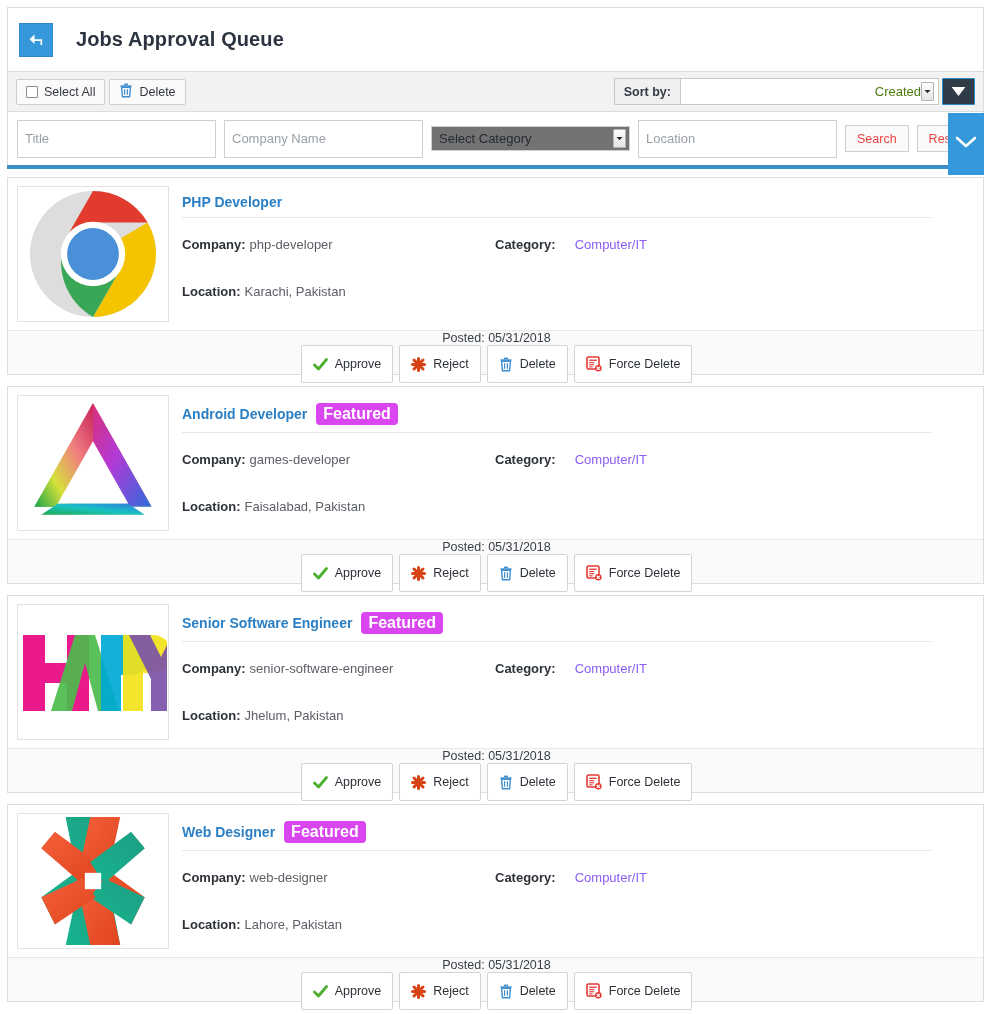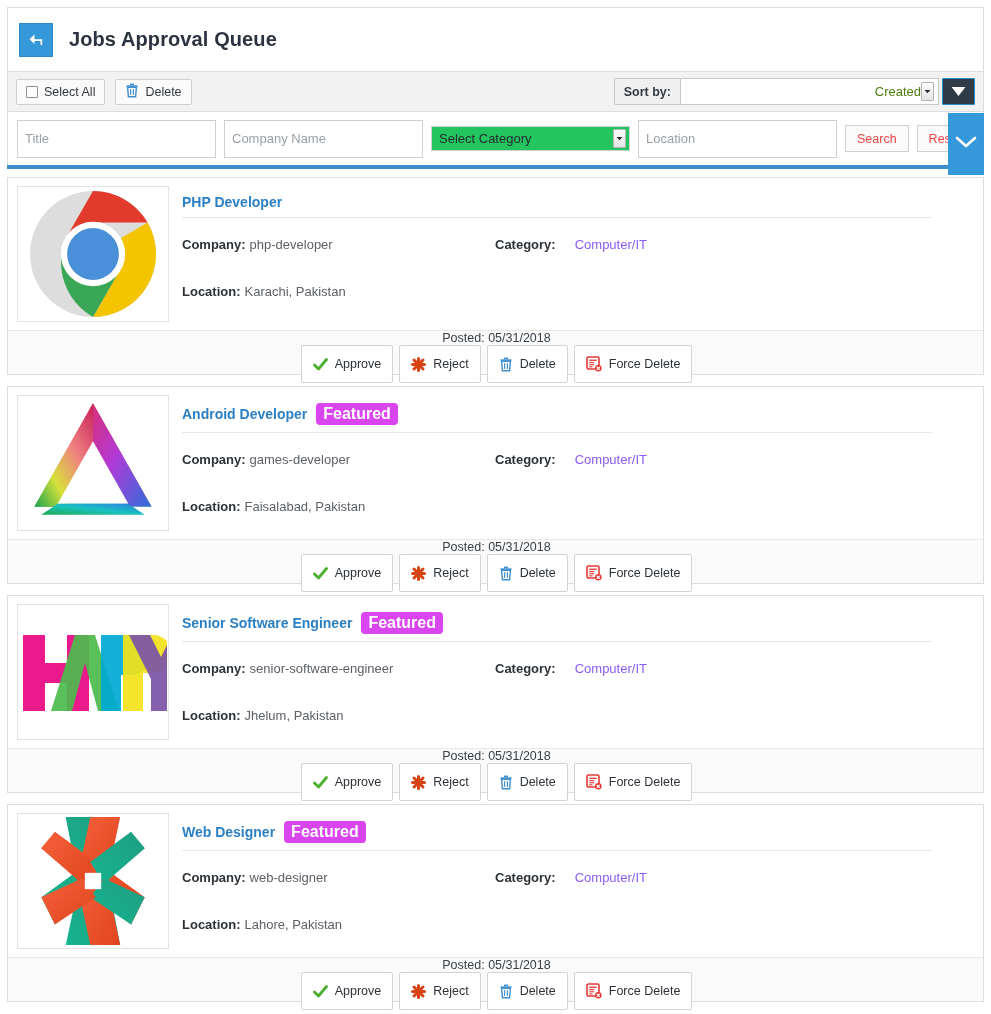--- a/index.html
+++ b/index.html
@@ -32,36 +32,36 @@
     border: 1px solid #2e89c9;
     display: flex; align-items: center; justify-content: center;
     cursor: pointer;
     flex: 0 0 auto;
   }
   .back-btn svg { display: block; }
   .page-title {
     font-size: 20px;
     font-weight: bold;
     color: #2c3340;
-    margin-left: 16px;
+    margin-left: 23px;
     letter-spacing: .1px;
   }
 
   
   .toolbar {
     height: 41px;
     margin: 0 7px;
     border: 1px solid #dcdcdc;
     background: #f2f2f2;
     display: flex;
     align-items: center;
     padding: 0 8px;
     justify-content: space-between;
   }
-  .tb-left { display: flex; align-items: center; gap: 10px; }
+  .tb-left { display: flex; align-items: center; gap: 4px; }
   .tb-btn {
     height: 26px;
     background: #fafafa;
     border: 1px solid #cfcfcf;
     border-radius: 2px;
     display: inline-flex; align-items: center; gap: 6px;
     padding: 0 9px;
     font-size: 12.5px;
     color: #33383f;
     cursor: pointer;
@@ -135,21 +135,21 @@
     padding: 0 7px;
     font-family: "Liberation Sans", sans-serif;
     outline: none;
   }
   .sinput::placeholder { color: #9aa0a6; opacity: 1; }
   .sinput.title { width: 199px; }
   .sinput.company { width: 199px; }
   .sinput.location { width: 199px; }
   .scat {
     width: 199px; height: 25px;
-    background: #22c55e;
+    background: #737373;
     border: 1px solid #cfcfcf;
     display: flex; align-items: center; justify-content: space-between;
     padding: 0 3px 0 7px;
     font-size: 13px; color: #262b33;
     cursor: pointer;
   }
   .sbtn {
     height: 27px;
     background: #fafafa;
     border: 1px solid #cfcfcf;

